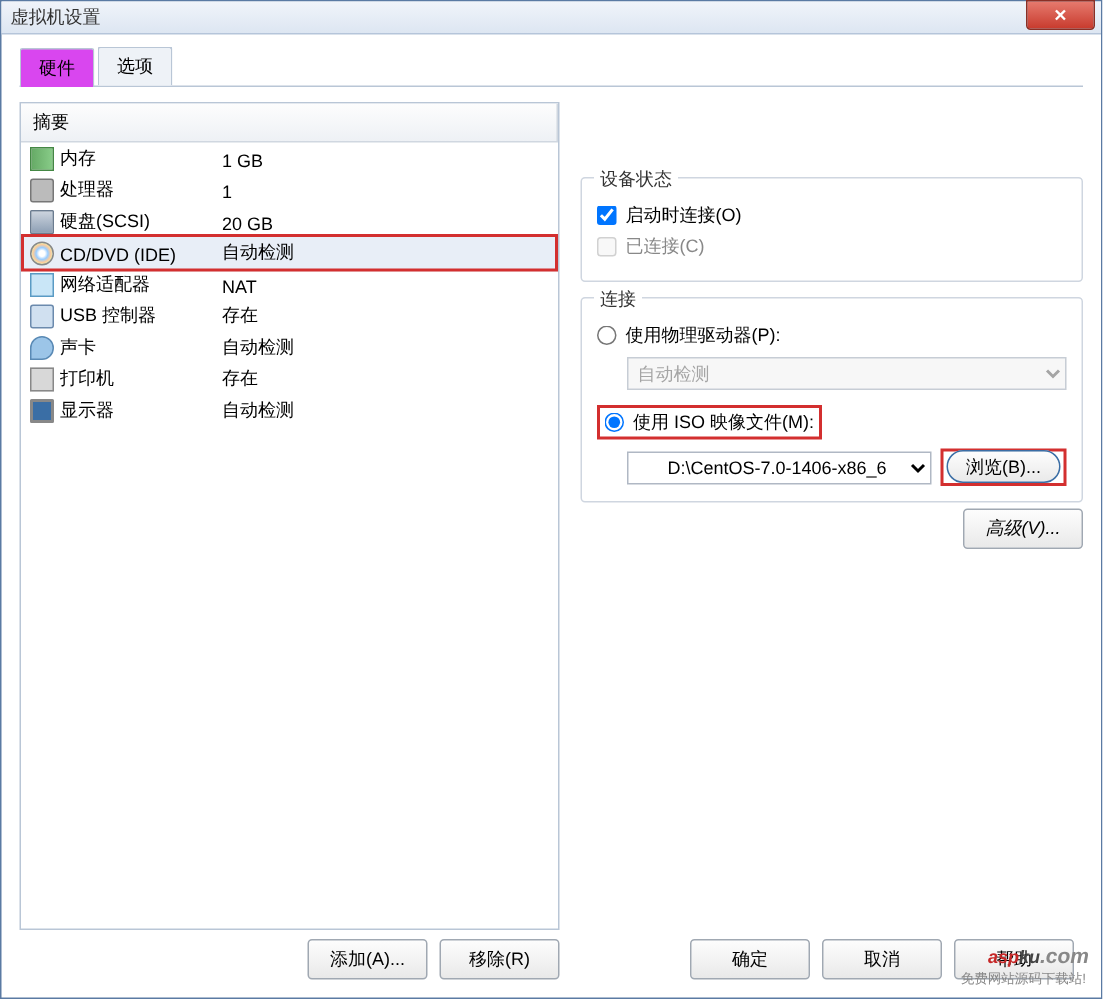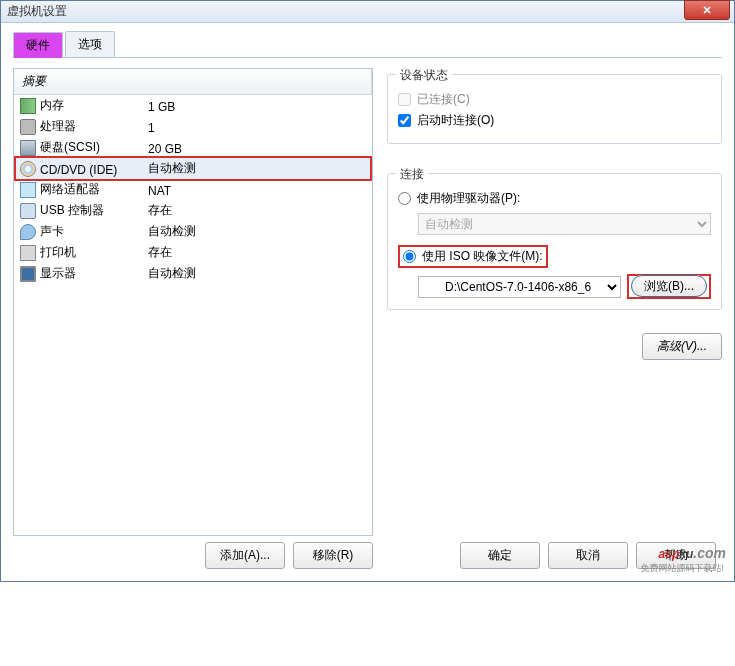--- a/index.html
+++ b/index.html
@@ -1,39 +1,39 @@
 <!DOCTYPE html>
 <html><head>
 <meta charset="utf-8">
 <style>
 * { box-sizing: border-box; font-family: "Microsoft YaHei", "SimSun", sans-serif; font-size: 12px; }
 body { margin: 0; background: #fff; }
-.window { width: 735px; height: 582px; background: #fff; border: 1px solid #5a7aa3; position: relative; }
+.window { width: 735px; height: 666px; background: #fff; border: 1px solid #5a7aa3; position: relative; }
 .titlebar { height: 22px; background: linear-gradient(#f0f4fa, #dde6f2); border-bottom: 1px solid #b5c5da; display: flex; align-items: center; padding-left: 6px; position: relative; }
 .titlebar-text { color: #333; }
 .close-btn { position: absolute; right: 4px; top: -1px; width: 46px; height: 20px; background: linear-gradient(#e67a6e, #c83b2e); border: 1px solid #8a2f25; border-radius: 0 0 3px 3px; display: flex; align-items: center; justify-content: center; color: #fff; font-weight: bold; font-size: 11px; cursor: pointer; }
 .content { padding: 8px 12px 12px 12px; height: calc(100% - 22px); display: flex; flex-direction: column; }
 .tabs { display: flex; border-bottom: 1px solid #b9c6d6; margin-bottom: 0; }
 .tab { padding: 4px 12px; border: 1px solid #b9c6d6; border-bottom: none; background: #eef2f7; cursor: pointer; margin-right: 2px; border-radius: 2px 2px 0 0; }
 .tab.active { background: #d946ef; position: relative; top: 1px; }
 .body { display: flex; gap: 14px; flex: 1; padding-top: 10px; }
 .left { width: 360px; display: flex; flex-direction: column; }
 .device-list { border: 1px solid #b9c6d6; flex: 1; overflow: auto; background: #fff; }
 .list-header { display: flex; background: linear-gradient(#fdfdfd,#eef1f5); border-bottom: 1px solid #d0d7e0; }
 .list-header div { padding: 4px 8px; border-right: 1px solid #d0d7e0; }
 .col-dev { width: 130px; }
-.col-sum { flex: 1; font-style: italic; }
+.col-sum { flex: 1; }
 .row { display: flex; padding: 2px 6px; align-items: flex-end; cursor: pointer; }
 .row.selected { background: #e8eef7; border: 2px solid #d32f2f; margin: -2px 0; padding: 2px 4px; }
 .row .icon { width: 16px; height: 16px; margin-right: 4px; flex-shrink: 0; }
 .row .dev { width: 108px; }
 .row .sum { flex: 1; }
 .left-buttons { display: flex; justify-content: flex-end; gap: 8px; margin-top: 6px; }
 .btn { padding: 4px 14px; background: linear-gradient(#fdfdfd,#e9e9e9); border: 1px solid #a0a8b2; border-radius: 3px; cursor: pointer; min-width: 80px; text-align: center; }
-.right { flex: 1; display: flex; flex-direction: column; gap: 23px; }
+.right { flex: 1; display: flex; flex-direction: column; gap: 4px; margin-top: 44px; }
 .group { border: 1px solid #cfd6e0; border-radius: 3px; padding: 12px 10px 10px 10px; position: relative; margin-top: 6px; }
 .group-title { position: absolute; top: -8px; left: 8px; background: #fff; padding: 0 4px; color: #333; }
 .chk, .rad { display: flex; align-items: center; gap: 6px; margin: 4px 0; }
 input[type=checkbox], input[type=radio] { margin: 0; }
 .physical-drive { margin: 6px 0 10px 20px; }
 select { width: 100%; padding: 2px; border: 1px solid #b0b8c4; background: #f5f5f5; }
 .iso-row { display: flex; gap: 6px; margin: 6px 0 0 20px; align-items: center; }
 .iso-row select { flex: 1; background: #fff; padding-left: 22px; }
 .browse-btn { padding: 3px 12px; border: 1px solid #3b6ea5; background: linear-gradient(#fdfdfd,#e9e9e9); border-radius: 11px; cursor: pointer; }
 .hl-red { border: 2px solid #d32f2f; padding: 2px; display: inline-block; }
@@ -128,26 +128,26 @@
         <div class="left-buttons">
           <div class="btn">添加(A)...</div>
           <div class="btn">移除(R)</div>
         </div>
       </div>
 
       <div class="right">
         <div class="group">
           <div class="group-title">设备状态</div>
           <label class="chk">
+            <input type="checkbox" checked="" style="">
+            <span>启动时连接(O)</span>
+          </label>
+          <label class="chk">
             <input type="checkbox" disabled="" style="">
             <span class="disabled-label">已连接(C)</span>
-          </label>
-          <label class="chk">
-            <input type="checkbox" checked="" style="">
-            <span>启动时连接(O)</span>
           </label>
         </div>
 
         <div class="group">
           <div class="group-title">连接</div>
           <label class="rad">
             <input type="radio" name="conn" style="">
             <span>使用物理驱动器(P):</span>
           </label>
           <div class="physical-drive">

